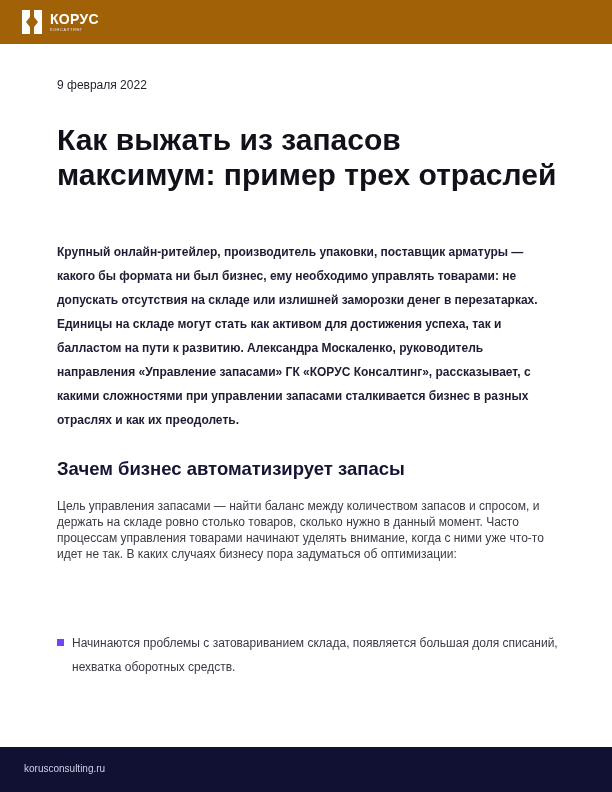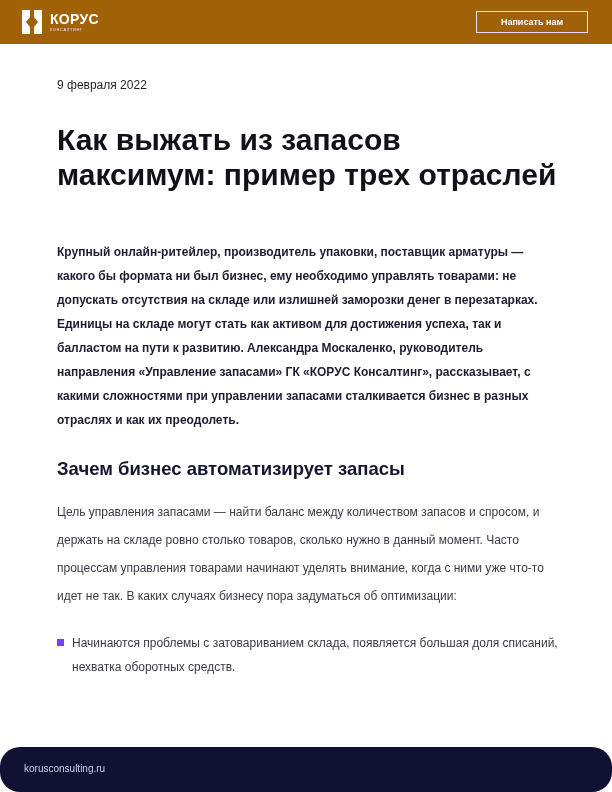--- a/index.html
+++ b/index.html
@@ -33,29 +33,28 @@
     .lead {
       position: absolute; left: 57px; top: 240px; width: 505px; margin: 0;
       font-size: 12px; line-height: 24px; font-weight: bold; color: #1d1d33;
     }
     .h2 {
       position: absolute; left: 57px; top: 455px; margin: 0;
       font-size: 18.5px; font-weight: bold; color: #141433; line-height: 28px;
     }
     .para {
       position: absolute; left: 57px; top: 498px; width: 500px; margin: 0;
-      font-size: 12px; line-height: 28px; color: #3a3a46;
+      font-size: 12px; line-height: 16px; color: #3a3a46;
     }
     .list { position: absolute; left: 57px; top: 631px; width: 505px; margin: 0; padding: 0; list-style: none; }
     .list li { position: relative; padding-left: 15px; font-size: 12px; line-height: 24px; color: #3a3a46; }
     .bullet { position: absolute; left: 0; top: 8px; width: 7px; height: 7px; background: #7545ee; display: block; }
     .footer {
       position: absolute; left: 0; top: 747px; width: 612px; height: 45px;
       background: #111133;
-      border-radius: 20px;
     }
     .footer-site { position: absolute; left: 24px; top: 16px; font-size: 10px; color: #cfd0e6; }
     .tg { position: absolute; left: 263px; top: 16px; display: flex; align-items: center; }
     .tg-icon { width: 15px; height: 13px; display: block; }
     .tg-text { margin-left: 8px; font-size: 9.5px; color: #cfd0e6; }
     .sub-btn {
       position: absolute; left: 476px; top: 11px; width: 112px; height: 23px;
       border: 1px solid #d8d9ee; box-sizing: border-box; background: transparent;
       color: #fff; font-size: 9.5px; font-weight: bold;
       display: flex; align-items: center; justify-content: center;
@@ -69,21 +68,20 @@
   <div class="logo">
     <svg class="logo-mark" viewBox="0 0 22 24">
       <path d="M0 0 H8 V7 L4 12 L8 17 V24 H0 Z" fill="#ffffff"></path>
       <path d="M12 0 H20 V24 H12 V17 L16 12 L12 7 Z" fill="#ffffff"></path>
     </svg>
     <div class="logo-text">
       <span class="logo-name">КОРУС</span>
       <span class="logo-sub">КОНСАЛТИНГ</span>
     </div>
   </div>
-  <button class="header-btn">Написать нам</button>
 </header>
 
 <main>
   <div class="date">9 февраля 2022</div>
   <h1 class="title">Как выжать из запасов максимум: пример трех отраслей</h1>
   <p class="lead">Крупный онлайн-ритейлер, производитель упаковки, поставщик арматуры — какого бы формата ни был бизнес, ему необходимо управлять товарами: не допускать отсутствия на складе или излишней заморозки денег в перезатарках. Единицы на складе могут стать как активом для достижения успеха, так и балластом на пути к развитию. Александра Москаленко, руководитель направления «Управление запасами» ГК «КОРУС Консалтинг», рассказывает, с какими сложностями при управлении запасами сталкивается бизнес в разных отраслях и как их преодолеть.</p>
   <h2 class="h2">Зачем бизнес автоматизирует запасы</h2>
   <p class="para">Цель управления запасами — найти баланс между количеством запасов и спросом, и держать на складе ровно столько товаров, сколько нужно в данный момент. Часто процессам управления товарами начинают уделять внимание, когда с ними уже что-то идет не так. В каких случаях бизнесу пора задуматься об оптимизации:</p>
   <ul class="list">
     <li>

